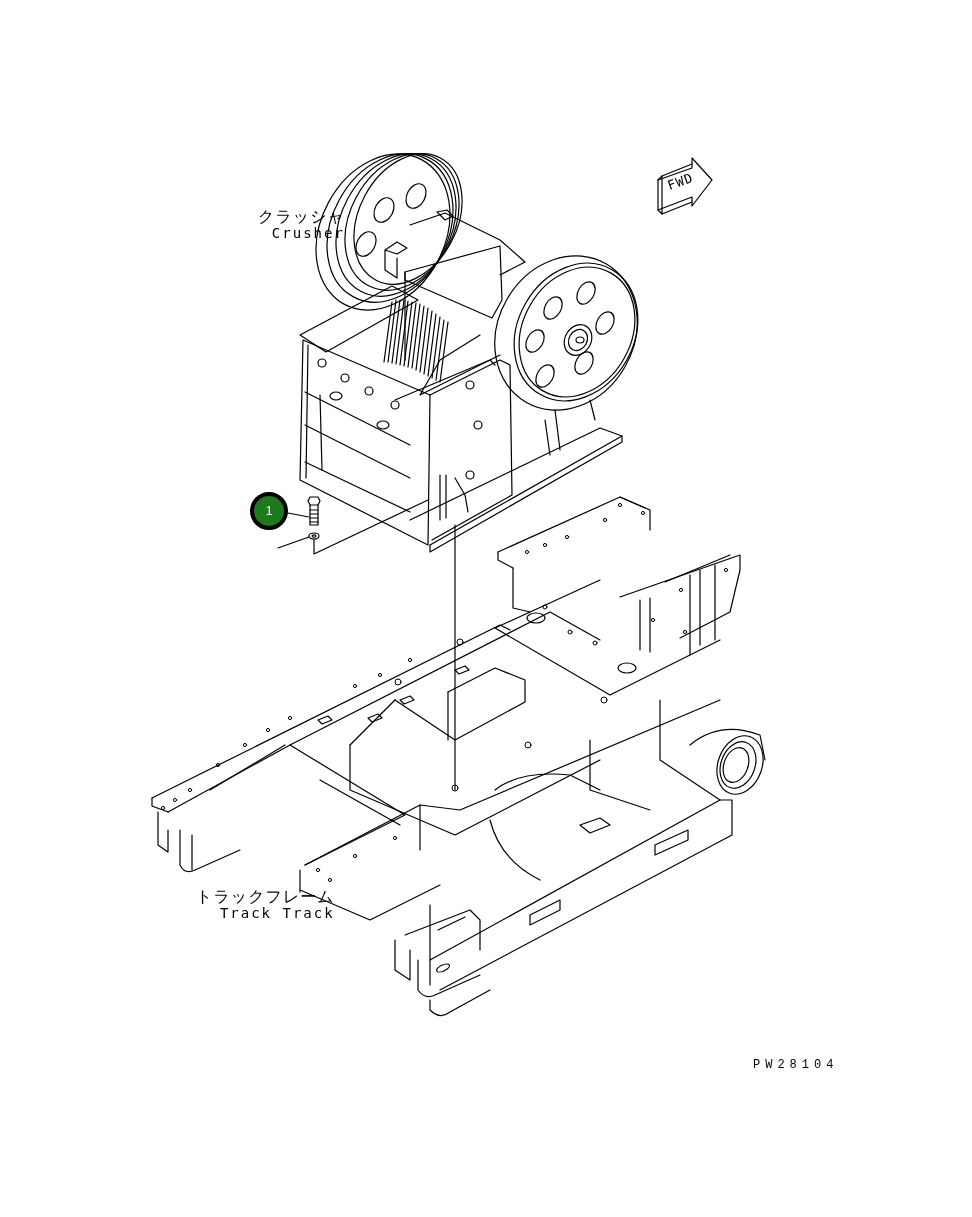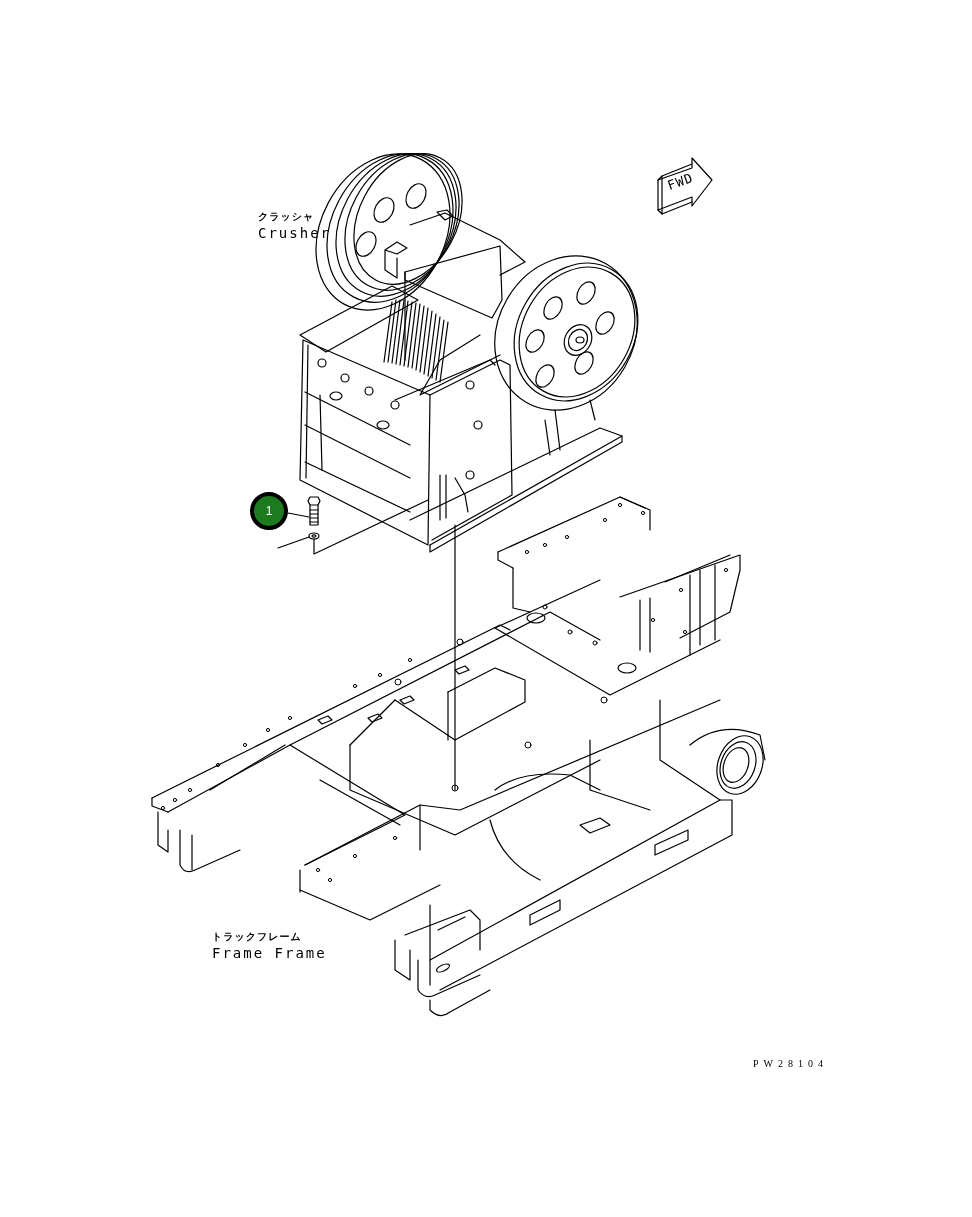--- a/index.html
+++ b/index.html
@@ -4,29 +4,29 @@
   <style>
     html, body { margin: 0; padding: 0; background: #ffffff; }
     body { width: 972px; height: 1217px; position: relative; overflow: hidden;
            font-family: "DejaVu Sans Mono", monospace; color: #000; }
     .canvas { position: absolute; left: 0; top: 0; width: 972px; height: 1217px; }
     svg.art { position: absolute; left: 0; top: 0; }
     svg.art * { vector-effect: non-scaling-stroke; }
     .lbl { position: absolute; font-family: "DejaVu Sans Mono", monospace;
            font-size: 14px; line-height: 17px; letter-spacing: 2px; color: #000;
            white-space: nowrap; }
-    .lbl .jp { display: block; font-size: 10px; letter-spacing: 1px; font-weight: bold; }
+    .lbl .jp { display: block; font-size: 16px; letter-spacing: 1px; }
     .lbl .en { display: block; text-align: right; }
     .callout { position: absolute; left: 250px; top: 492px; width: 38px; height: 38px;
                border-radius: 50%; background: #1e7a1e; border: 4px solid #000;
                box-sizing: border-box; color: #fff; font-family: "Liberation Sans", sans-serif;
                font-size: 12px; display: flex; align-items: center; justify-content: center;
                cursor: pointer; }
-    .drawing-no { position: absolute; left: 753px; top: 1058px; font-size: 10px;
-                  letter-spacing: 5px; font-family: Liberation Serif, serif; }
+    .drawing-no { position: absolute; left: 753px; top: 1058px; font-size: 12px;
+                  letter-spacing: 5px; font-family: Liberation Mono, monospace; }
   </style>
 </head>
 <body>
 
 <div class="canvas">
 
   <svg class="art" width="972" height="1217" viewBox="0 0 972 1217" fill="none" stroke="#000" stroke-width="1.2" stroke-linejoin="round" stroke-linecap="round">
 
     <g>
 
@@ -237,23 +237,23 @@
     </g>
   </svg>
 
   <div class="lbl" style="left:665px; top:178px; font-size:13px; letter-spacing:1px; transform: rotate(-20deg); transform-origin: left top;">FWD</div>
 
   <div class="lbl" style="left:258px; top:208px;">
     <span class="jp">クラッシャ</span>
     <span class="en">Crusher</span>
   </div>
 
-  <div class="lbl" style="left:212px; top:888px;margin-top:40px;">
+  <div class="lbl" style="left:196px; top:888px;">
     <span class="jp">トラックフレーム</span>
-    <span class="en">Frame Frame</span>
+    <span class="en">Track Track</span>
   </div>
 
   <div class="callout">
     <span>1</span>
   </div>
 
   <div class="drawing-no">PW28104</div>
 </div>
 
 </body></html>

